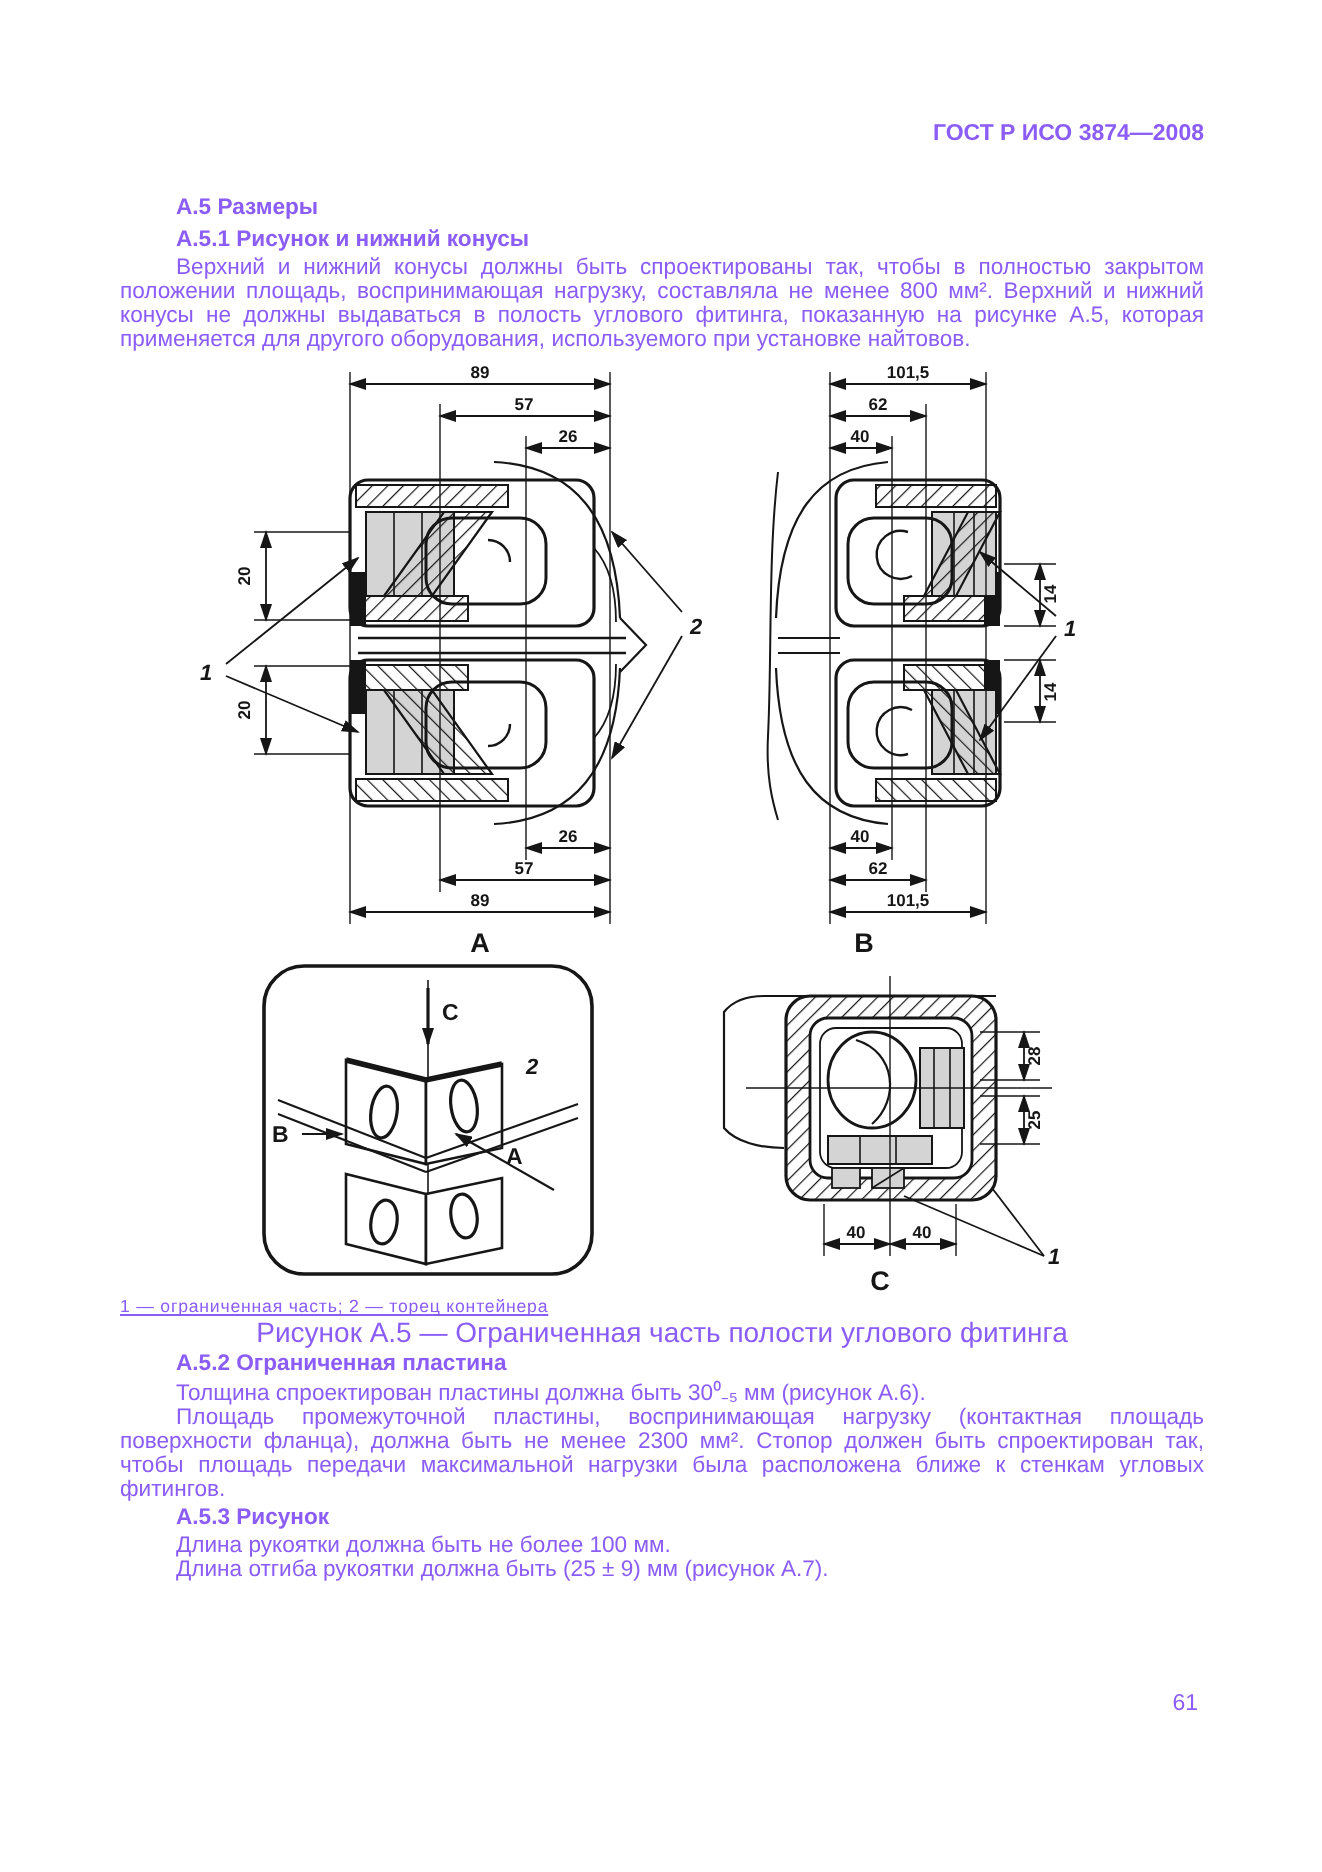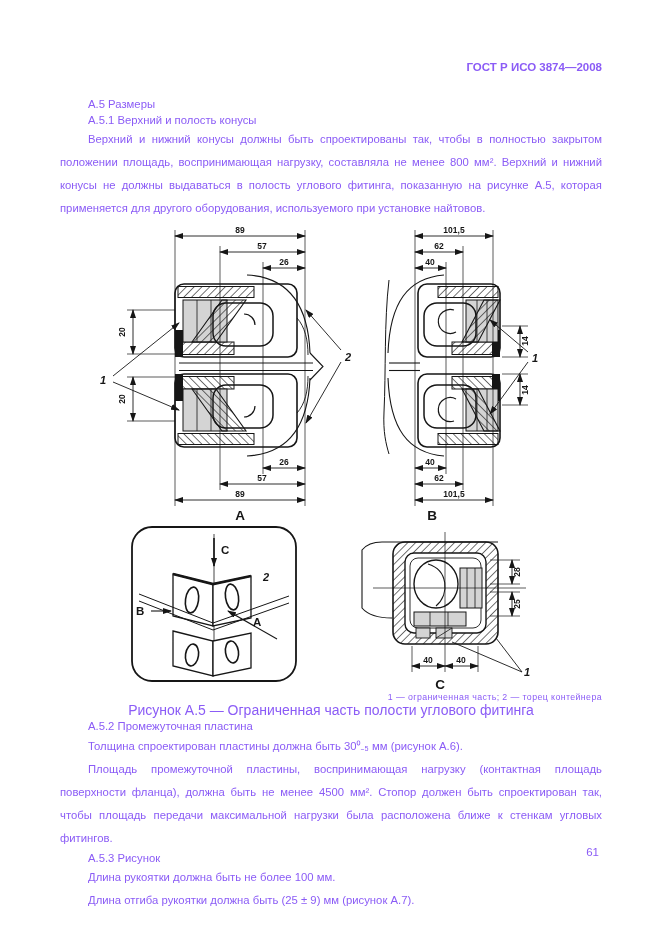--- a/index.html
+++ b/index.html
@@ -2,44 +2,44 @@
 <html><head>
 <meta charset="utf-8">
 <style>
   html,body{margin:0;padding:0;background:#9c9c9c;}
   .page{position:relative;width:661px;height:936px;background:#ffffff;
         font-family:"Liberation Sans",sans-serif;color:#8b5cf6;overflow:hidden;margin:0 auto;}
   .doc-header{position:absolute;top:61px;left:60px;right:59px;text-align:right;
         font-weight:700;font-size:11.5px;}
   .content{position:absolute;left:60px;top:96px;width:542px;}
   .content p{margin:0;}
-  .heading{font-weight:400;font-size:11.3px;line-height:16.2px;padding-left:28px;}
-  .para{font-size:11.3px;line-height:23px;text-align:justify;text-indent:28px;}
+  .heading{font-weight:700;font-size:11.3px;line-height:16.2px;padding-left:28px;}
+  .para{font-size:11.3px;line-height:12px;text-align:justify;text-indent:28px;}
   .figure-area{position:relative;height:470px;margin-top:2px;}
   .fig{position:absolute;}
-  .legend{text-align:right;font-size:8.8px;letter-spacing:.4px;margin-top:0;}
+  .legend{text-align:left;font-size:8.8px;letter-spacing:.4px;margin-top:0;text-decoration:underline;}
   .fig-caption{text-align:center;font-size:14px;margin-top:7px;}
   .s2{margin-top:14px;}
   .page-number{position:absolute;right:62px;top:846px;font-size:11.5px;}
   svg{overflow:visible;}
   .dim{font-family:"Liberation Sans",sans-serif;font-size:8.5px;font-weight:700;fill:#161616;}
   .callout{font-family:"Liberation Sans",sans-serif;font-size:11px;font-style:italic;font-weight:700;fill:#161616;}
   .vlabel{font-family:"Liberation Sans",sans-serif;font-size:13.5px;font-weight:700;fill:#161616;}
   .vlabel2{font-family:"Liberation Sans",sans-serif;font-size:11.5px;font-weight:700;fill:#161616;}
 </style>
 </head>
 <body>
 
 <div class="page">
 
   <div class="doc-header">ГОСТ Р ИСО 3874—2008</div>
 
   <div class="content">
     <p class="heading">А.5 Размеры</p>
-    <p class="heading">А.5.1 Верхний и полость конусы</p>
+    <p class="heading">А.5.1 Рисунок и нижний конусы</p>
     <p class="para">Верхний и нижний конусы должны быть спроектированы так, чтобы в полностью закрытом положении площадь, воспринимающая нагрузку, составляла не менее 800 мм². Верхний и нижний конусы не должны выдаваться в полость углового фитинга, показанную на рисунке А.5, которая применяется для другого оборудования, используемого при установке найтовов.</p>
 
     <div class="figure-area">
 
       <svg class="fig" style="left:35px;top:0" width="270" height="300" viewBox="0 0 270 300">
         <defs>
           <marker id="arA" markerWidth="9" markerHeight="6" refX="8" refY="3" orient="auto-start-reverse" markerUnits="userSpaceOnUse">
             <path d="M0,0 L9,3 L0,6 Z" fill="#161616"></path>
           </marker>
           <pattern id="hA" width="5.5" height="5.5" patternUnits="userSpaceOnUse" patternTransform="rotate(45)">
@@ -274,23 +274,23 @@
         </g>
         <text class="callout" x="176" y="152">1</text>
         <text class="vlabel" x="92" y="165" text-anchor="middle">С</text>
       </svg>
 
     </div>
 
     <p class="legend">1 — ограниченная часть; 2 — торец контейнера</p>
     <p class="fig-caption">Рисунок А.5 — Ограниченная часть полости углового фитинга</p>
 
-    <p class="heading s2">А.5.2 Промежуточная пластина</p>
+    <p class="heading s2">А.5.2 Ограниченная пластина</p>
     <p class="para">Толщина спроектирован пластины должна быть 30⁰₋₅ мм (рисунок А.6).</p>
-    <p class="para">Площадь промежуточной пластины, воспринимающая нагрузку (контактная площадь поверхности фланца), должна быть не менее 4500 мм². Стопор должен быть спроектирован так, чтобы площадь передачи максимальной нагрузки была расположена ближе к стенкам угловых фитингов.</p>
+    <p class="para">Площадь промежуточной пластины, воспринимающая нагрузку (контактная площадь поверхности фланца), должна быть не менее 2300 мм². Стопор должен быть спроектирован так, чтобы площадь передачи максимальной нагрузки была расположена ближе к стенкам угловых фитингов.</p>
     <p class="heading">А.5.3 Рисунок</p>
     <p class="para">Длина рукоятки должна быть не более 100 мм.</p>
     <p class="para">Длина отгиба рукоятки должна быть (25 ± 9) мм (рисунок А.7).</p>
   </div>
 
   <div class="page-number">61</div>
 
 </div>
 
 </body></html>

